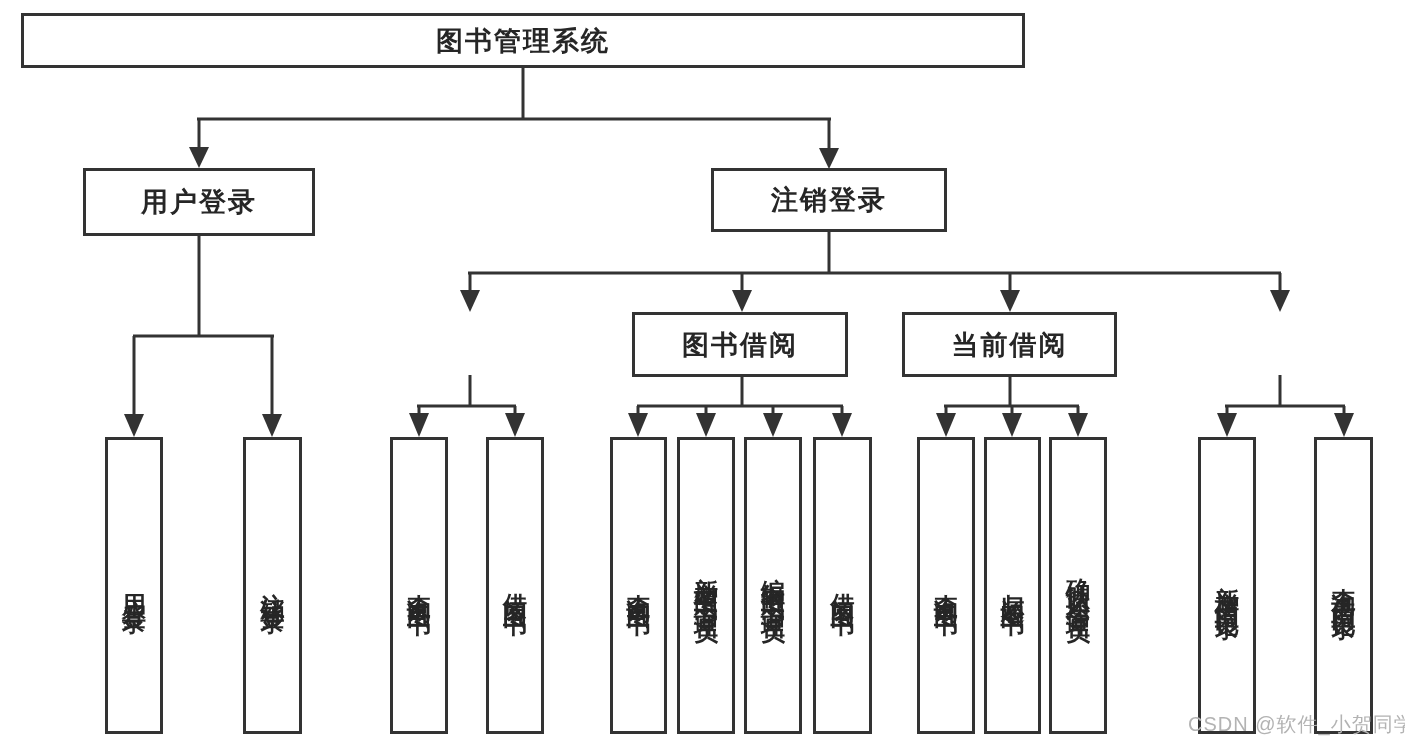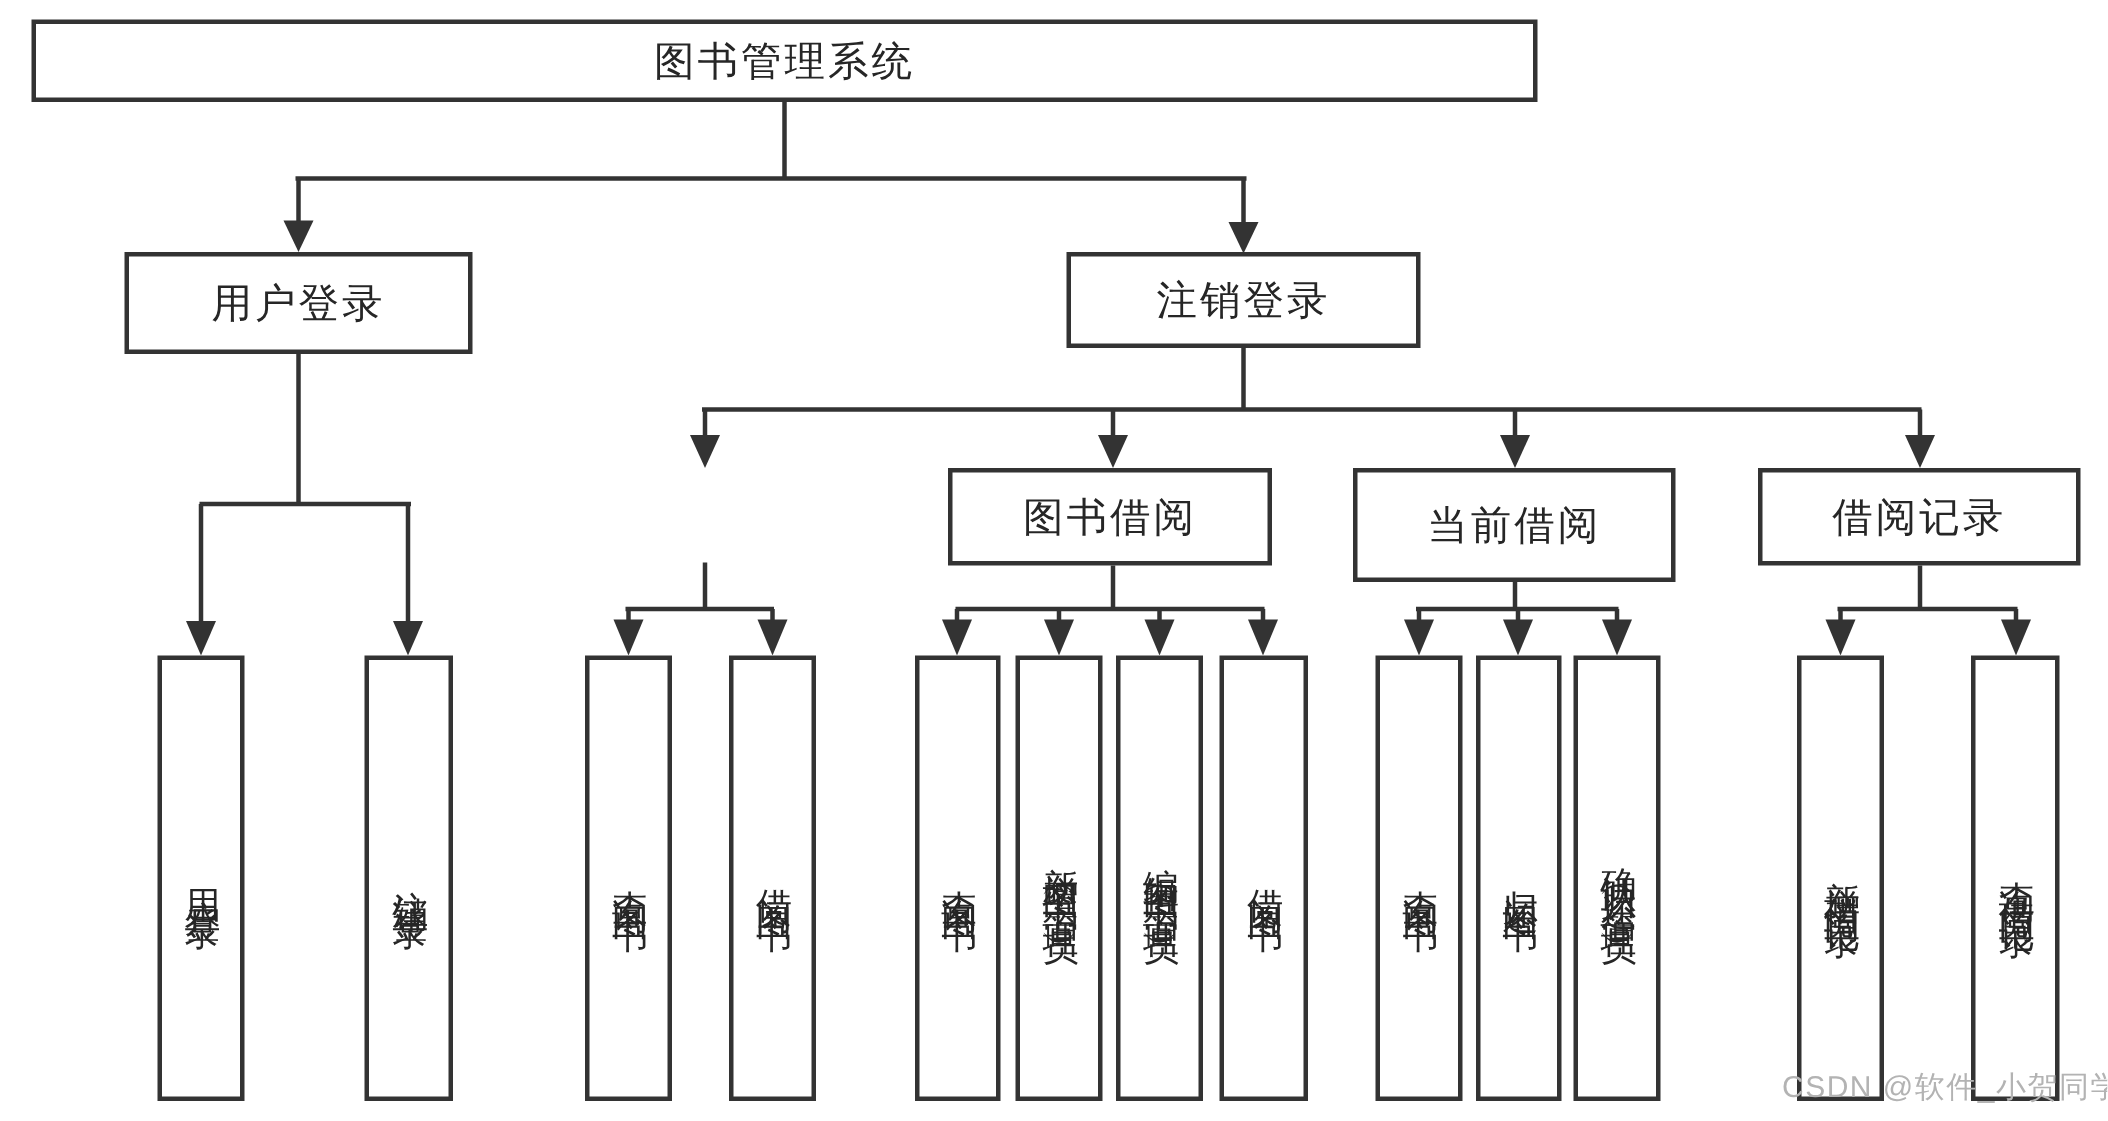--- a/index.html
+++ b/index.html
@@ -23,20 +23,21 @@
     position:absolute;
     box-sizing:border-box;
     background:var(--fill);
     border:3px solid var(--line);
     color:var(--text);
     display:flex;
     align-items:center;
     justify-content:center;
     z-index:2;
     text-align:center;
+    font-weight:bold;
   }
   .node.h{
     font-size:27px;
     letter-spacing:2px;
     white-space:nowrap;
   }
   .node.v{
     writing-mode:vertical-rl;
     text-orientation:mixed;
     font-size:24px;
@@ -133,22 +134,21 @@
       <polygon points="1334,413 1354,413 1344,437"></polygon>
     </g>
   </svg>
 
   <div class="node h" style="left:21px;top:13px;width:1004px;height:55px">图书管理系统</div>
 
   <div class="node h" style="left:83px;top:168px;width:232px;height:68px">用户登录</div>
   <div class="node h" style="left:711px;top:168px;width:236px;height:64px">注销登录</div>
 
   <div class="node h" style="left:632px;top:312px;width:216px;height:65px">图书借阅</div>
-  <div class="node h" style="left:902px;top:312px;width:215px;height:76px">当前借阅</div>
-  <div class="node h" style="left:1172px;top:312px;width:215px;height:65px">借阅记录</div>
+  <div class="node h" style="left:902px;top:312px;width:215px;height:65px">当前借阅</div>
 
   <div class="node v" style="left:105px;top:437px;width:58px;height:297px">用户登录</div>
   <div class="node v" style="left:243px;top:437px;width:59px;height:297px">注销登录</div>
 
   <div class="node v" style="left:390px;top:437px;width:58px;height:297px">查询图书</div>
   <div class="node v" style="left:486px;top:437px;width:58px;height:297px">借阅图书</div>
 
   <div class="node v" style="left:610px;top:437px;width:57px;height:297px">查询图书</div>
   <div class="node v" style="left:677px;top:437px;width:58px;height:297px">新增图书（管理员）</div>
   <div class="node v" style="left:744px;top:437px;width:58px;height:297px">编辑图书（管理员）</div>

